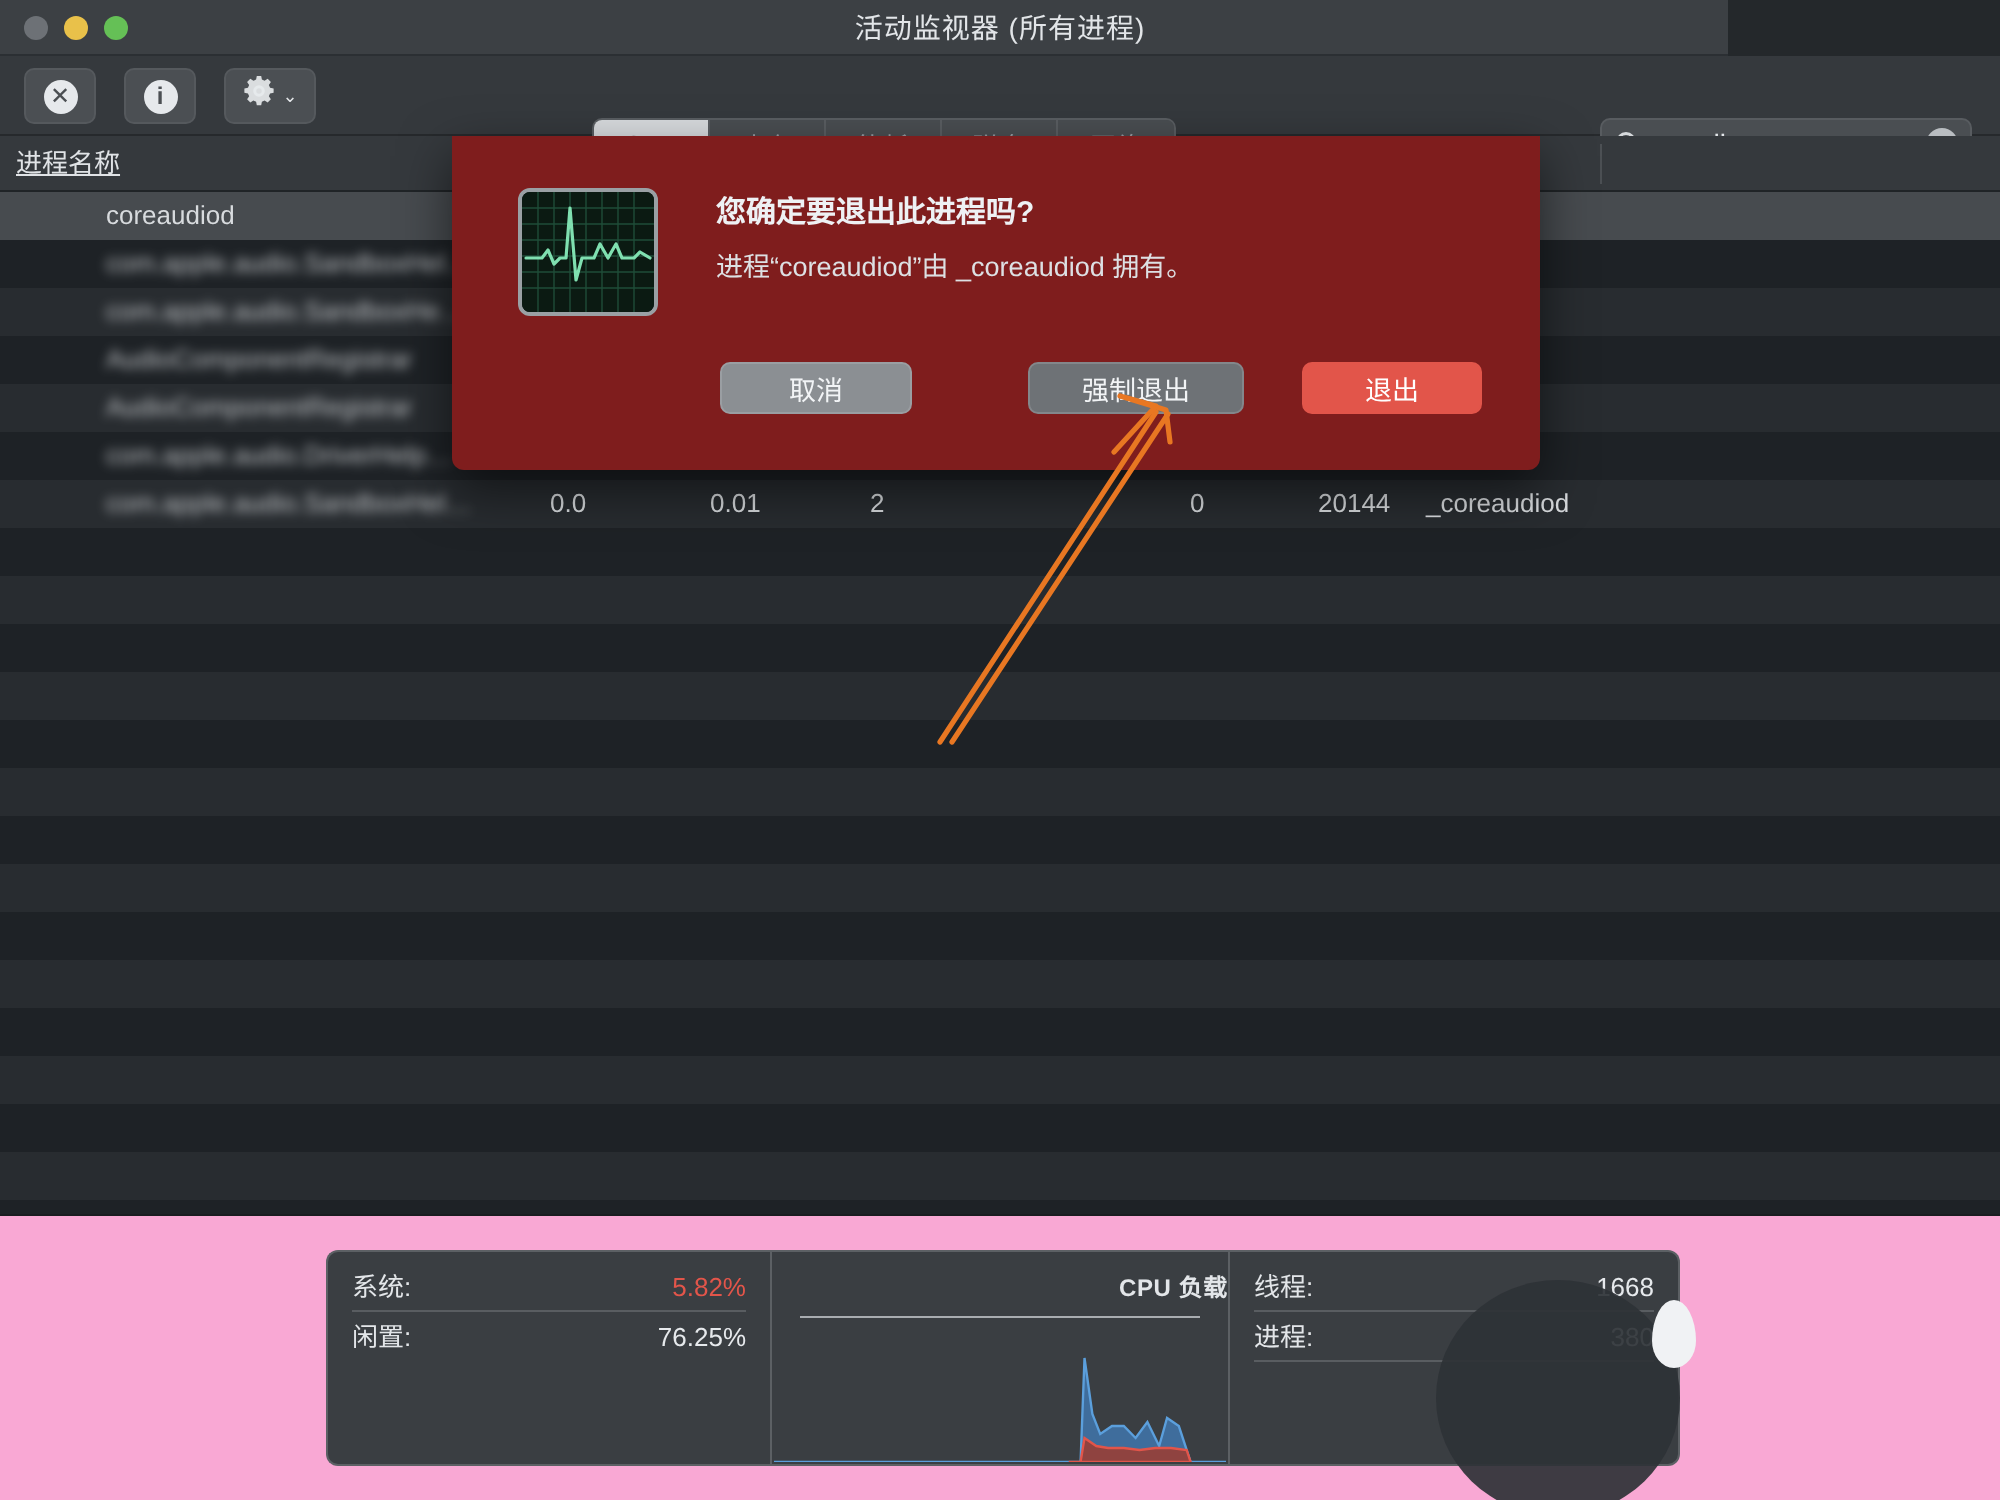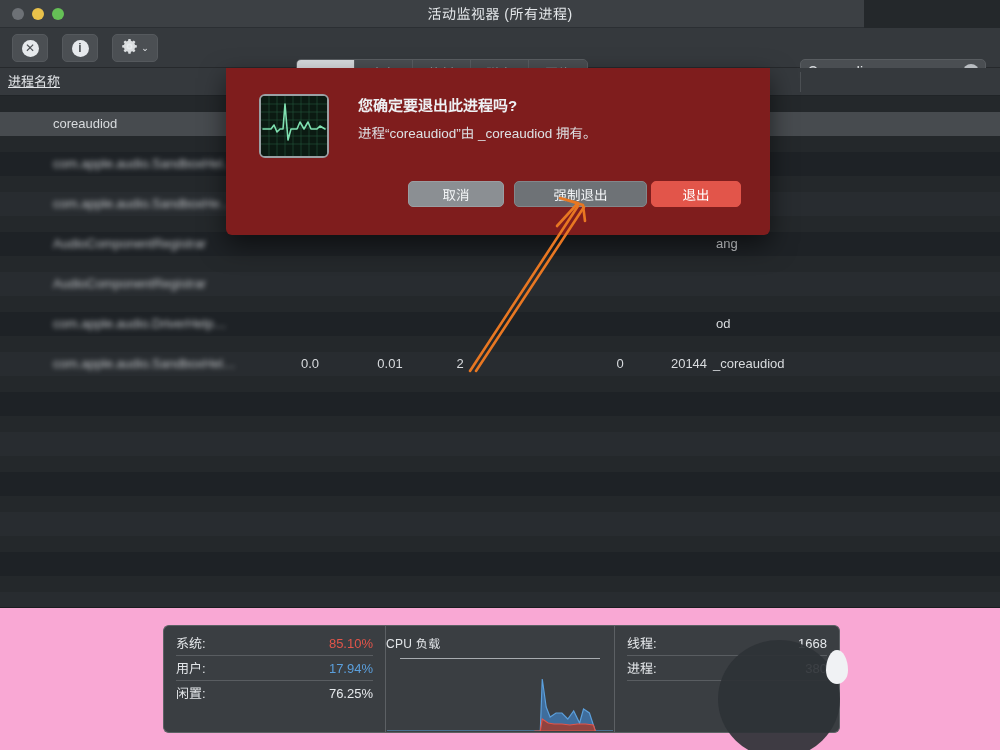--- a/index.html
+++ b/index.html
@@ -123,28 +123,28 @@
     width: 1px; background: #4c5054;
   }
 
   .table-body {
     position: absolute; left: 0; top: 96px;
     width: 1000px; height: 511px;
     overflow: hidden;
   }
   .row {
     position: relative; height: 24px; line-height: 24px;
-    font-size: 13px; color: #d8dbde; margin-top: 16px;
+    font-size: 13px; color: #d8dbde;
   }
   .row.odd  { background: #282c30; }
   .row.even { background: #1e2226; }
   .row.selected { background: #474b4f; }
   .cell { position: absolute; top: 0; height: 24px; white-space: nowrap; }
   .cell.pname { left: 53px; text-align: left; }
-  .cell.num   { text-align: center; }
+  .cell.num   { text-align: left; }
   .cell.user  { text-align: left; }
   .blurred { filter: blur(2.6px); opacity: .85; }
 
   
   .bottom {
     position: absolute; left: 0; top: 607px;
     width: 1000px; height: 143px;
     background: #f9a8d4;
     border-top: 1px solid #1a1d20;
   }
@@ -168,22 +168,22 @@
   .statrow.last { border-bottom: none; }
   .statrow .lab { color: #e3e6e9; }
   .statrow .val { position: absolute; right: 0; top: 0; }
   .v-sys  { color: #e2554a; }
   .v-user { color: #5b9fdc; }
   .v-idle { color: #e6e9ec; }
   .v-plain { color: #e6e9ec; }
   .statrow.first { margin-top: 5px; }
 
   .midtitle {
-    text-align: left; font-size: 12px; color: #e3e6e9;
-    margin-top: 8px; font-weight: normal; letter-spacing: .3px;
+    text-align: right; font-size: 12px; color: #e3e6e9;
+    margin-top: 8px; font-weight: bold; letter-spacing: .3px;
   }
   .midrule { height: 1px; background: #a8acb0; margin: 7px 14px 0 14px; }
   .graph { position: absolute; left: 1px; right: 1px; bottom: 1px; height: 62px; }
   .graph svg { display: block; width: 100%; height: 100%; }
 
   
   .sheet-shadow {
     position: absolute; left: 226px; top: 68px;
     width: 544px; height: 167px;
     background: #7f1d1d;
@@ -208,24 +208,24 @@
     font-size: 13.5px; color: #dde0e3;
   }
   .sheet-btn {
     position: absolute; top: 113px; height: 26px;
     border-radius: 5px; font-size: 13.5px;
     display: flex; align-items: center; justify-content: center;
     cursor: default; border: 1px solid transparent;
   }
   .btn-cancel {
     left: 134px; width: 96px;
-    background: #8b8f93; color: #f2f4f6; border-color: #9a9ea2; margin-left: 48px;
+    background: #8b8f93; color: #f2f4f6; border-color: #9a9ea2;
   }
   .btn-force {
-    left: 288px; width: 133px;
+    left: 288px; width: 108px;
     background: #6e7276; color: #f2f4f6; border-color: #83878b;
   }
   .btn-quit {
     left: 425px; width: 90px;
     background: #e2554a; color: #ffffff; border-color: #e2554a;
   }
 
   
   .annot {
     position: absolute; left: 0; top: 0;
@@ -376,25 +376,21 @@
     <div class="row odd"></div>
     <div class="row even"></div>
 
   </div>
 
   <div class="bottom">
 
     <div class="statbox left">
       <div class="statrow first">
         <span class="lab">系统:</span>
-        <span class="val v-sys">85.10%</span>
-      </div>
-      <div class="statrow">
-        <span class="lab">用户:</span>
-        <span class="val v-user">17.94%</span>
+        <span class="val v-sys">5.82%</span>
       </div>
       <div class="statrow last">
         <span class="lab">闲置:</span>
         <span class="val v-idle">76.25%</span>
       </div>
     </div>
 
     <div class="statbox mid">
       <div class="midtitle">CPU 负载</div>
       <div class="midrule"></div>

